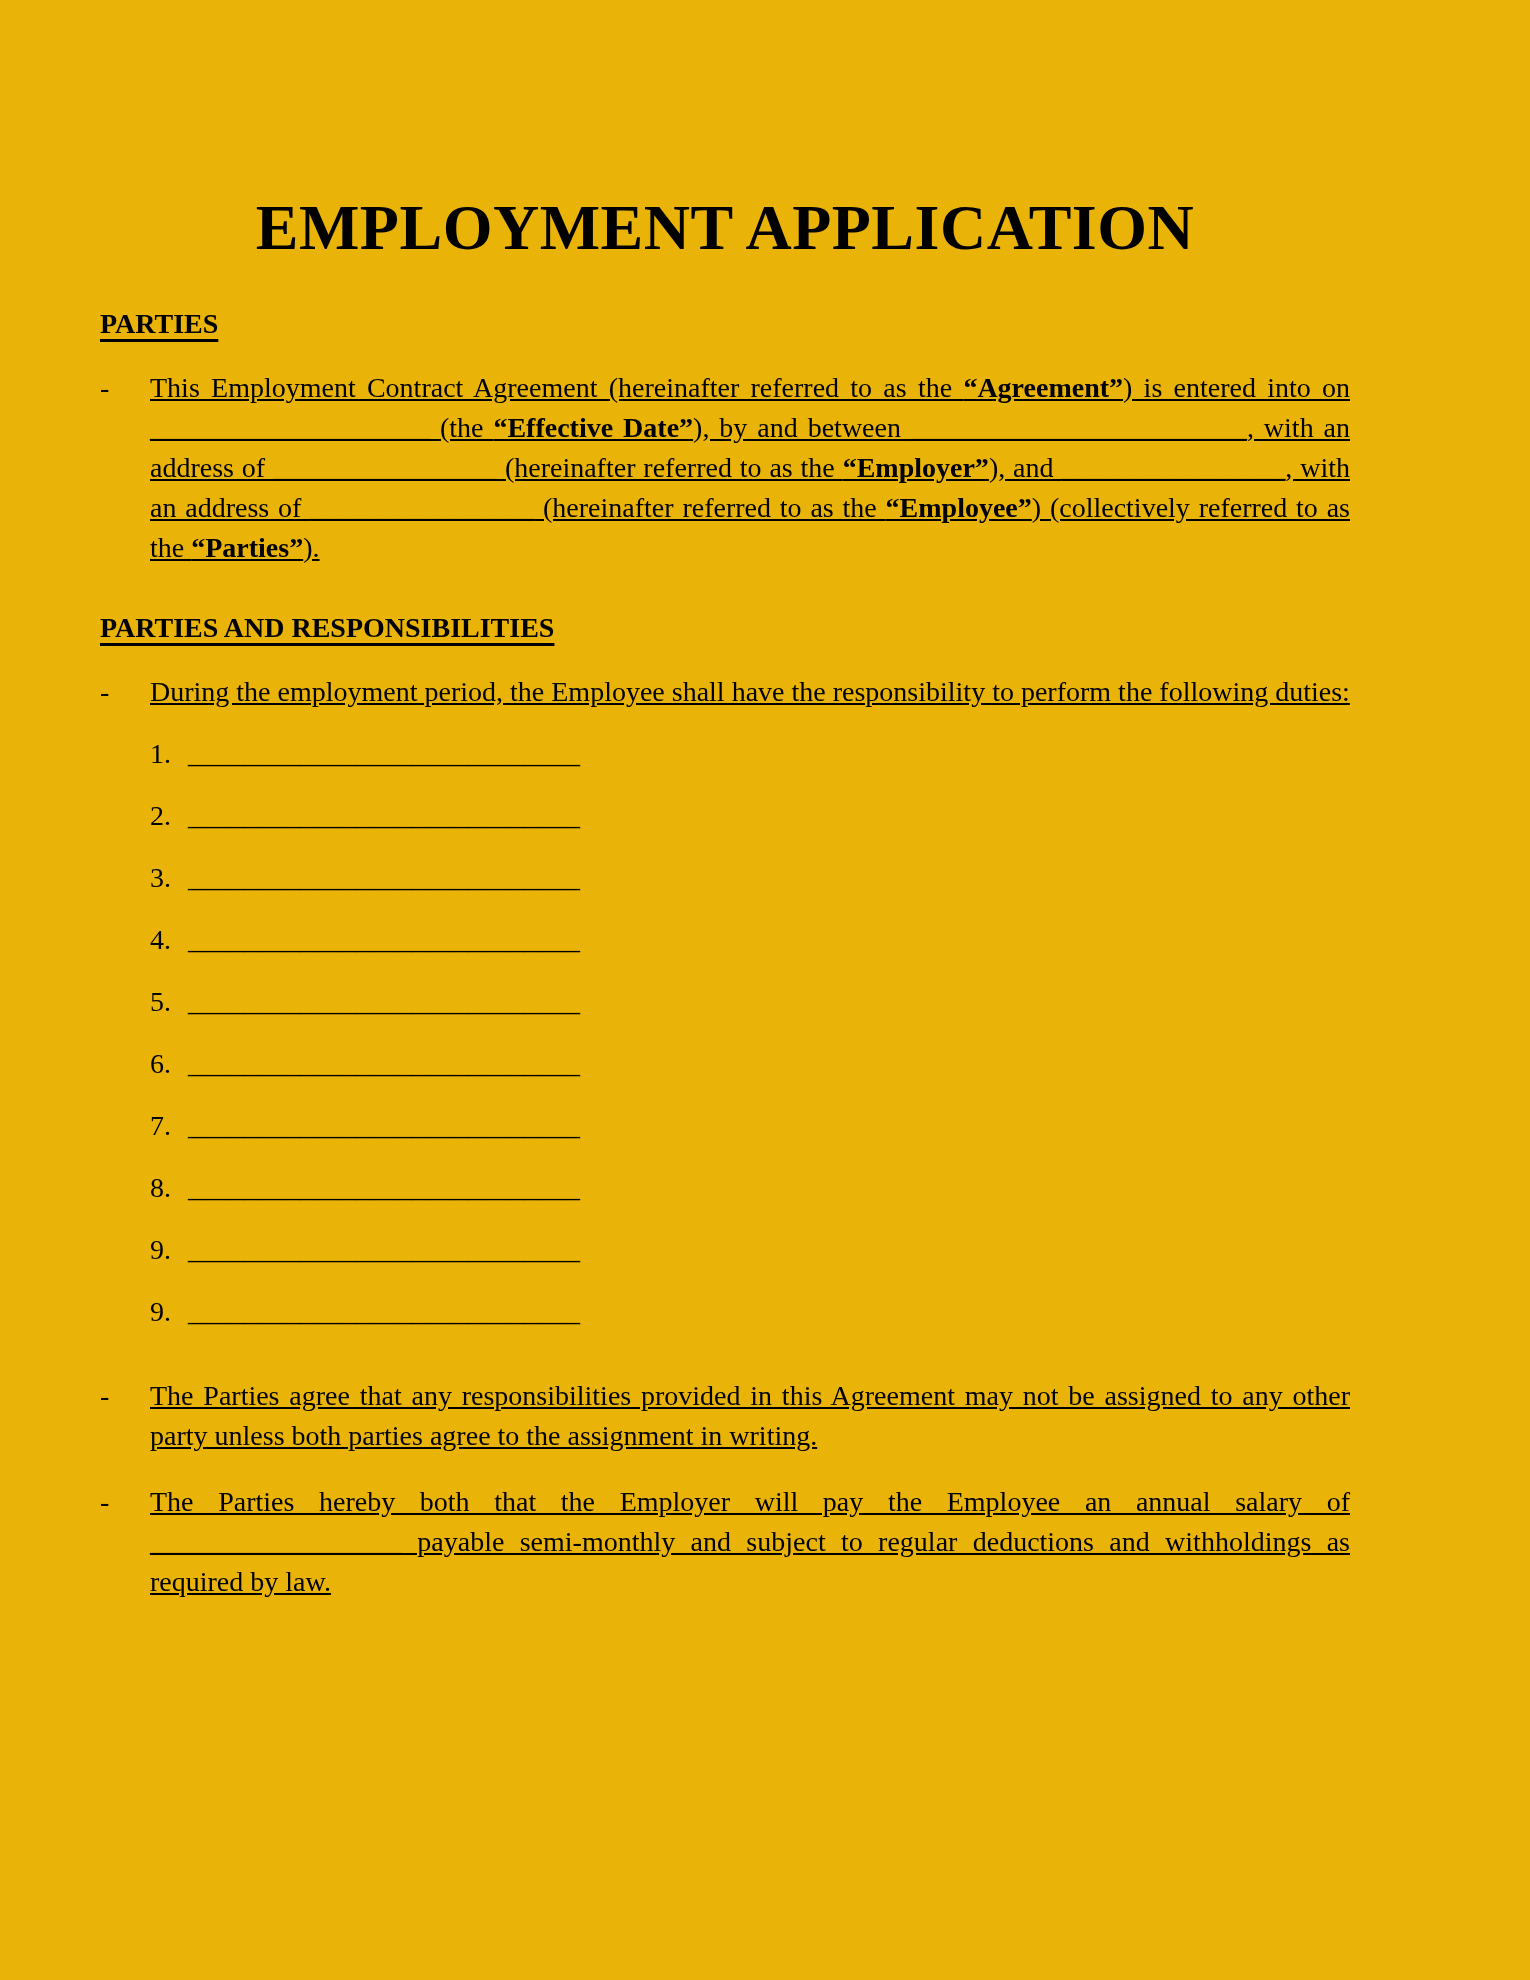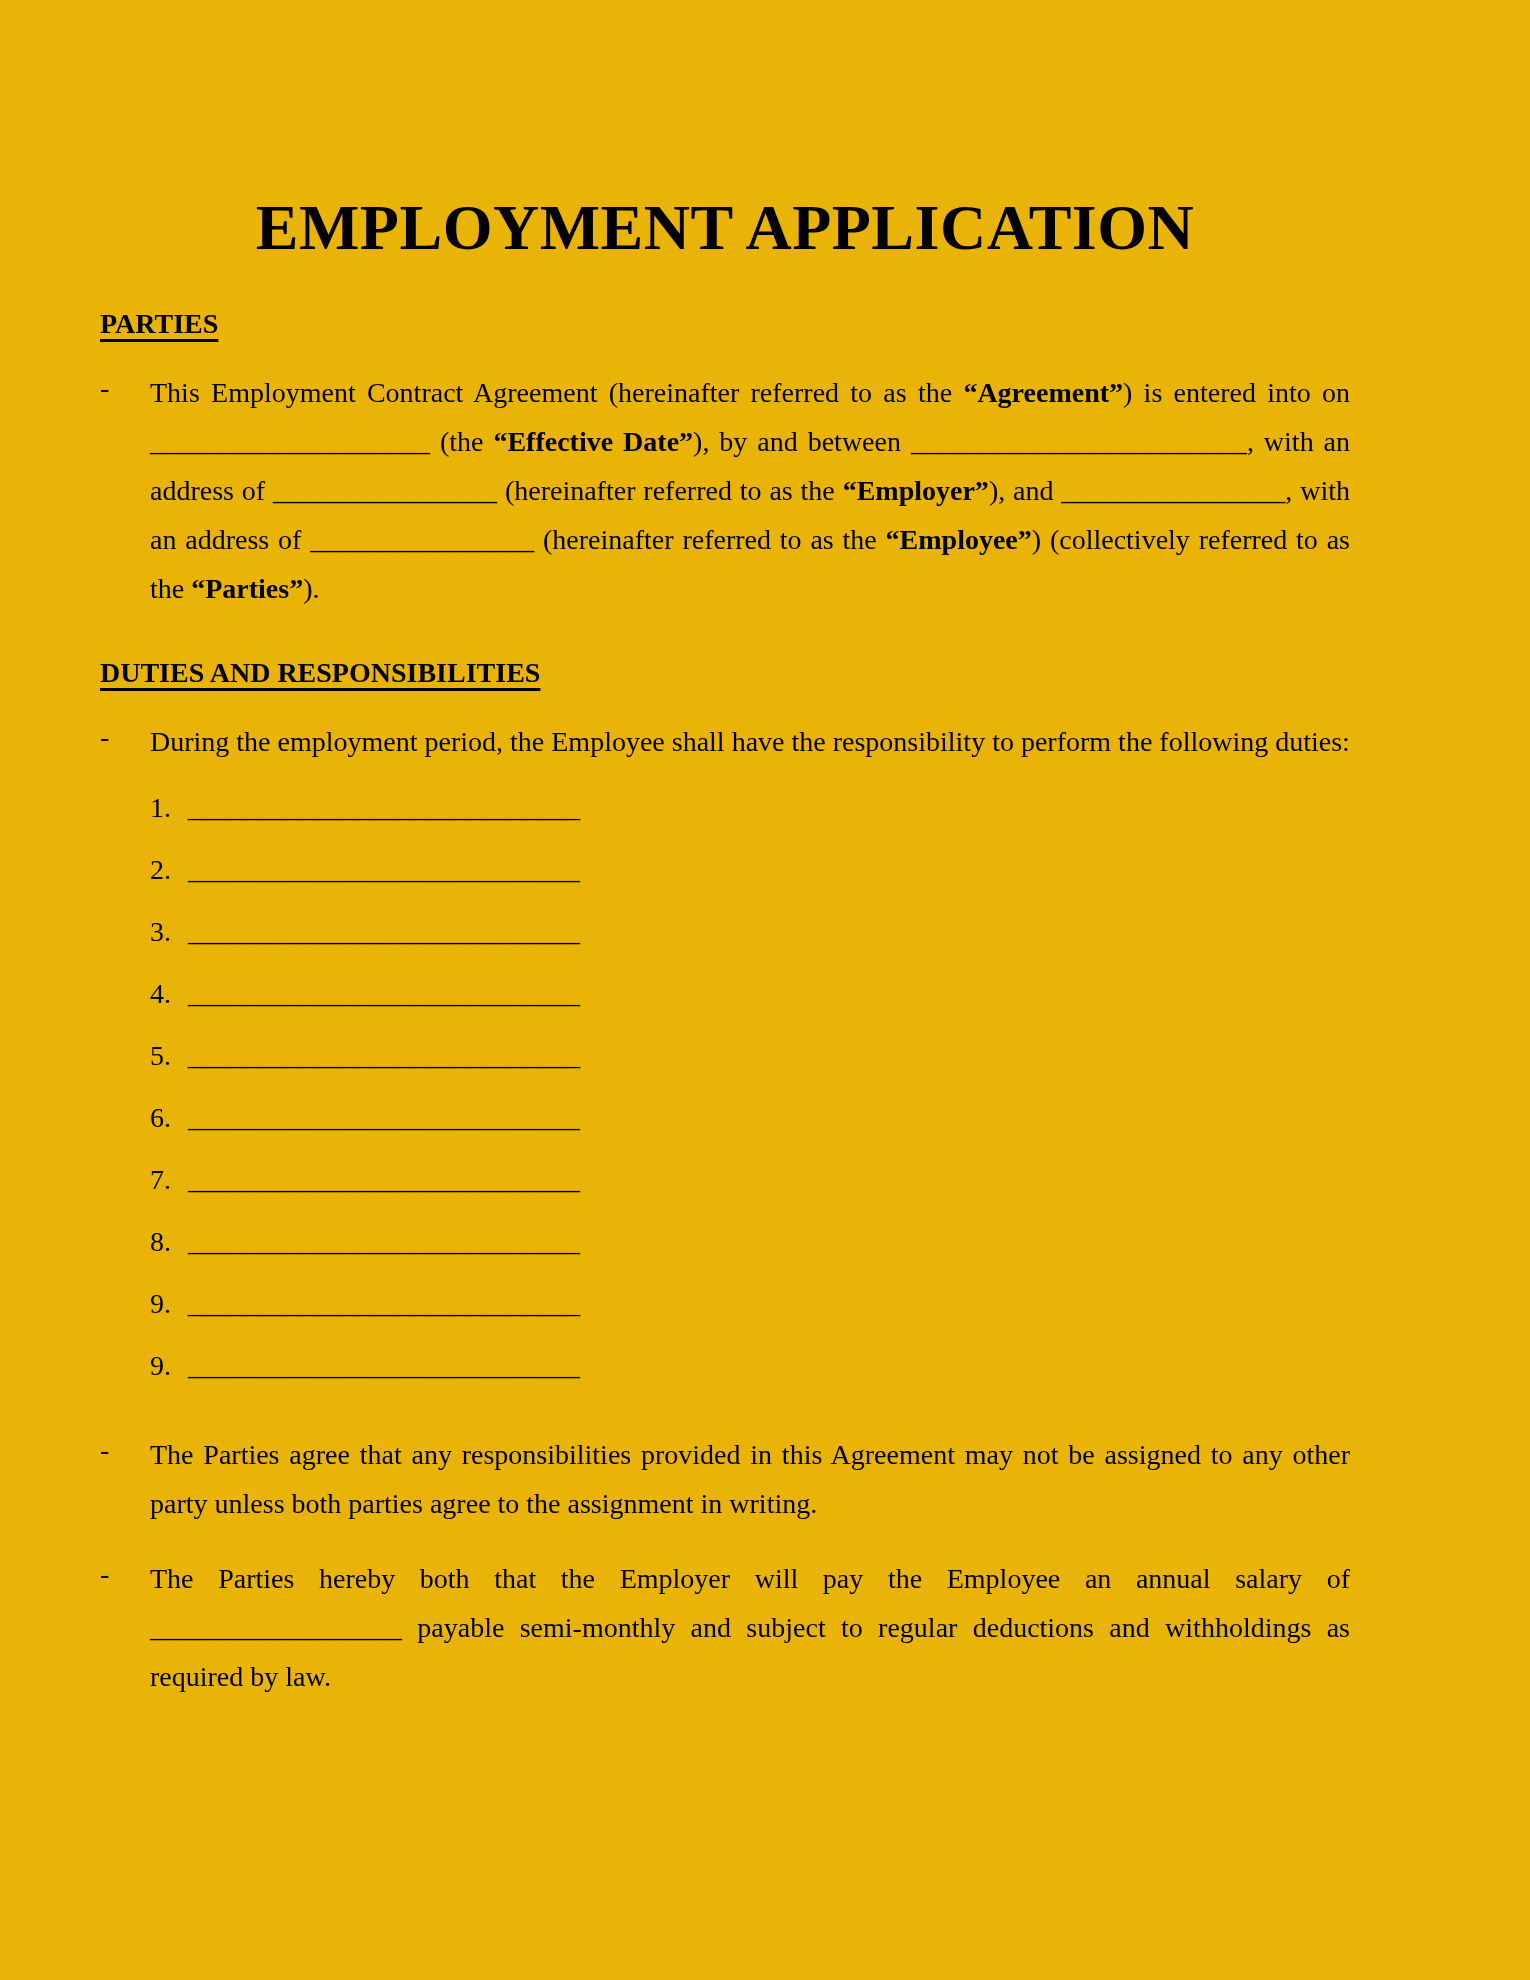--- a/index.html
+++ b/index.html
@@ -42,21 +42,22 @@
   }
   .bullet.after-list { margin-top: 44px; }
   .dash {
     flex: none;
     width: 50px;
     line-height: 40px;
   }
   .content {
     flex: 1;
     text-align: justify;
-    line-height: 49px;
+    line-height: 40px;
+    text-decoration: underline;
   }
   .content b { font-weight: bold; }
   .blank, .duty-blank {
     letter-spacing: 0;
     white-space: nowrap;
   }
   .duties-list {
     margin: 22px 0 0 50px;
   }
   .duty-row {
@@ -78,21 +79,21 @@
 
   <h2 class="section-heading">
     <span class="u">PARTIES</span>
   </h2>
   <div class="bullet">
     <span class="dash">-</span>
     <div class="content"><span>This Employment Contract Agreement (hereinafter referred to as the </span><b>“Agreement”</b><span>) is entered into on </span><span class="blank">____________________</span><span> (the </span><b>“Effective Date”</b><span>), by and between </span><span class="blank">________________________</span><span>, with an address of </span><span class="blank">________________</span><span> (hereinafter referred to as the </span><b>“Employer”</b><span>), and </span><span class="blank">________________</span><span>, with an address of </span><span class="blank">________________</span><span> (hereinafter referred to as the </span><b>“Employee”</b><span>) (collectively referred to as the </span><b>“Parties”</b><span>).</span></div>
   </div>
 
   <h2 class="section-heading">
-    <span class="u">DUTIES AND RESPONSIBILITIES</span>
+    <span class="u">PARTIES AND RESPONSIBILITIES</span>
   </h2>
   <div class="bullet">
     <span class="dash">-</span>
     <div class="content"><span>During the employment period, the Employee shall have the responsibility to perform the following duties:</span></div>
   </div>
 
   <div class="duties-list">
       <div class="duty-row">
         <span class="duty-num">1.</span>
         <span class="duty-blank">____________________________</span>

